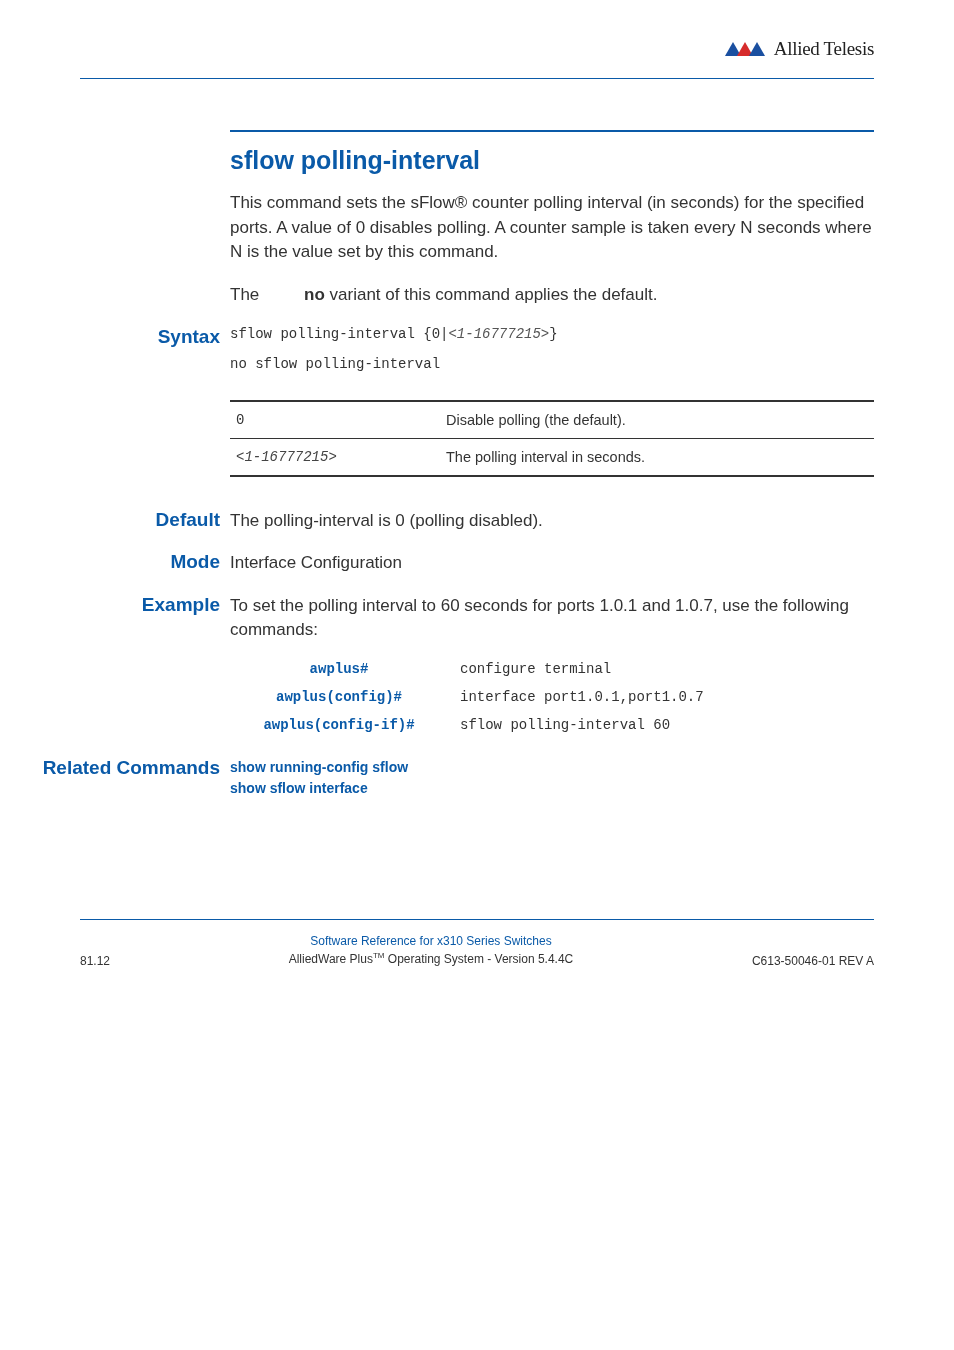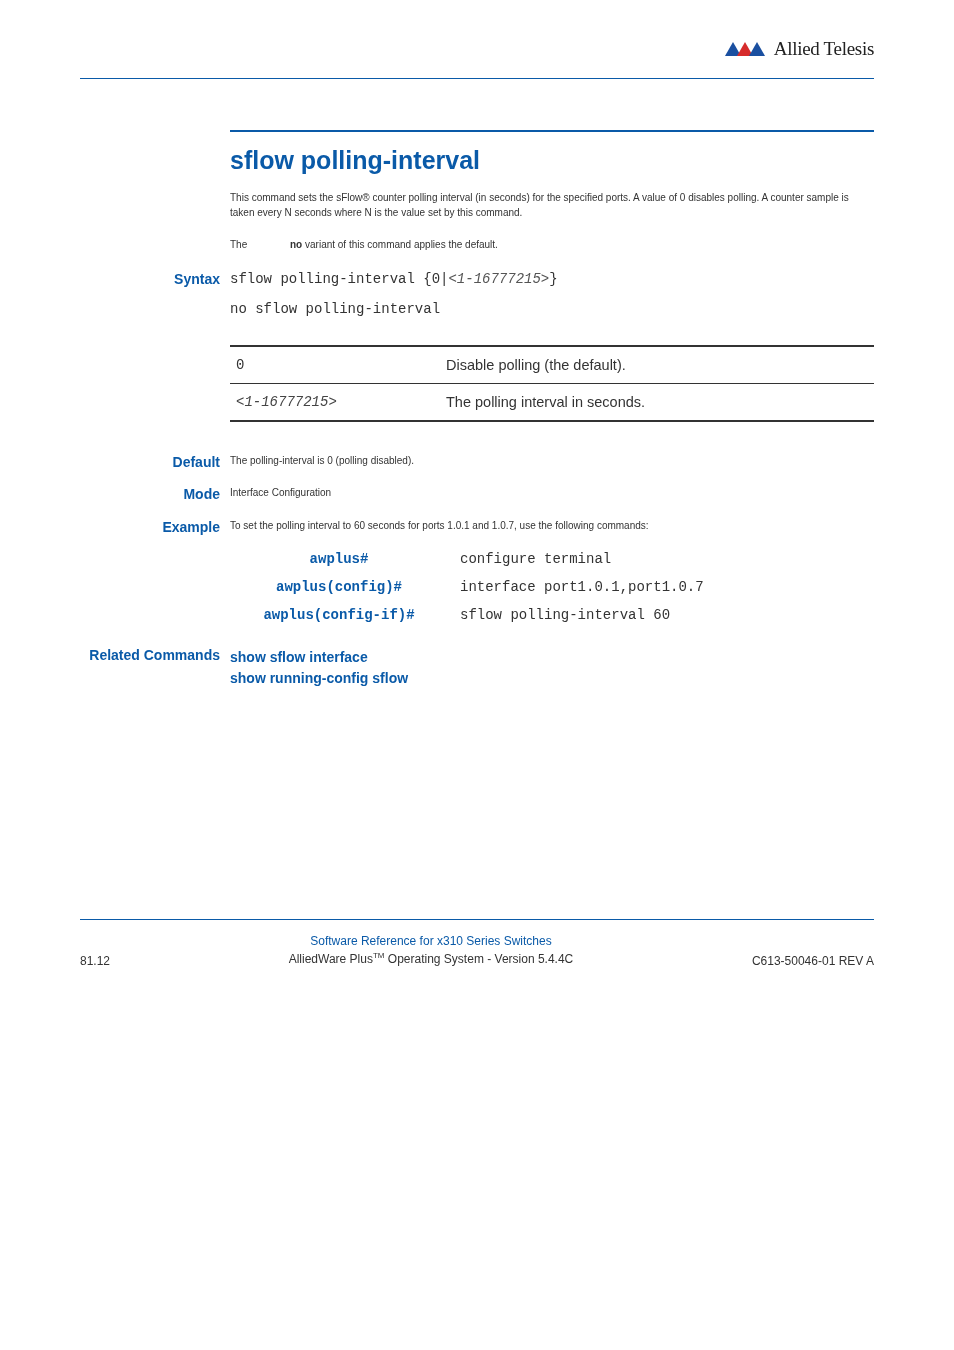--- a/index.html
+++ b/index.html
@@ -55,38 +55,38 @@
     background: #0a5aa8;
     margin-bottom: 14px;
   }
   h1.cmd-title {
     color: #0a5aa8;
     font-size: 25px;
     font-weight: 600;
     margin-bottom: 16px;
   }
   .body-p {
-    font-size: 10px;
+    font-size: 17px;
     line-height: 1.45;
     color: #333;
     margin-bottom: 18px;
   }
   .body-p strong { font-weight: 700; margin-left: 40px; }
   .section {
     position: relative;
     margin-bottom: 18px;
   }
   .label {
     position: absolute;
     left: -150px;
     width: 140px;
     text-align: right;
     color: #0a5aa8;
     font-weight: 600;
-    font-size: 14px;
+    font-size: 19px;
     top: 0;
   }
   .label.relcmd {
     left: -206px;
     width: 196px;
   }
   .mono {
     font-family: "Courier New", monospace;
     font-size: 14px;
     color: #333;
@@ -253,22 +253,22 @@
         <div class="line">
           <span class="prompt">awplus(config-if)#</span>
           <span class="cmd">sflow polling-interval 60</span>
         </div>
       </div>
     </div>
 
     <div class="section" style="margin-top:24px">
       <div class="label relcmd">Related Commands</div>
       <div class="rel-links">
+        <a href="#">show running-config sflow</a>
         <a href="#">show sflow interface</a>
-        <a href="#">show running-config sflow</a>
       </div>
     </div>
 
   </div>
 
   <div class="footer">
     <div class="footer-rule"></div>
     <div class="footer-row">
       <div class="footer-left">81.12</div>
       <div class="footer-center">

